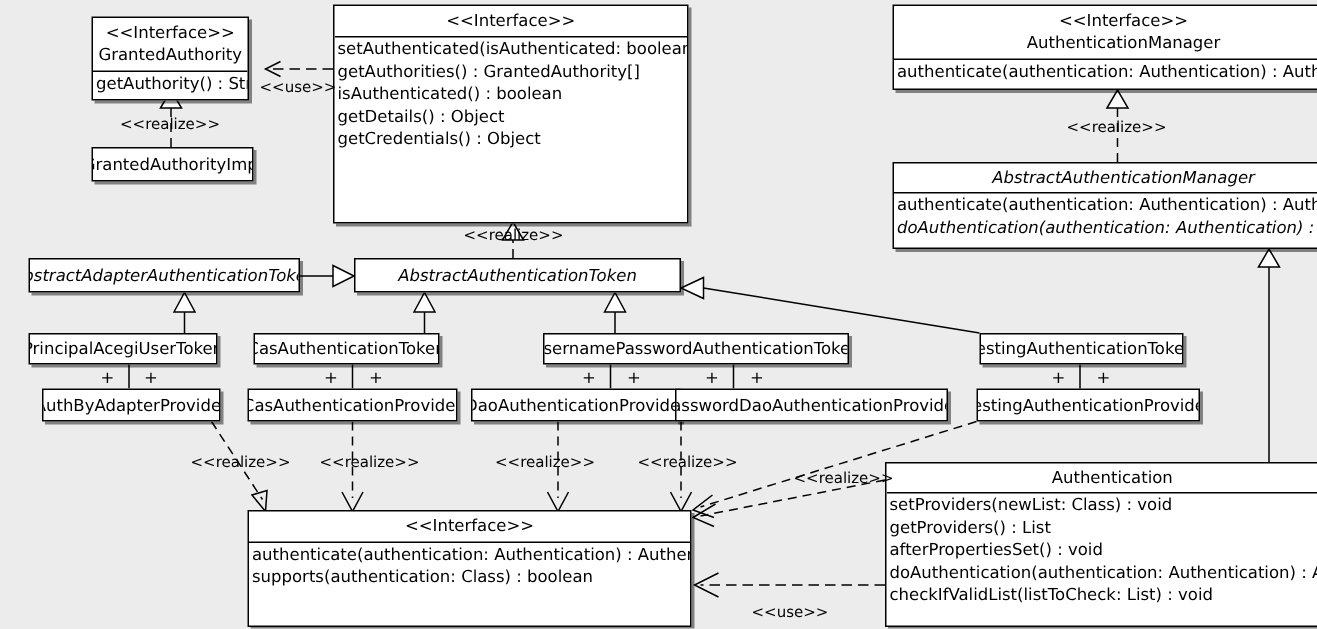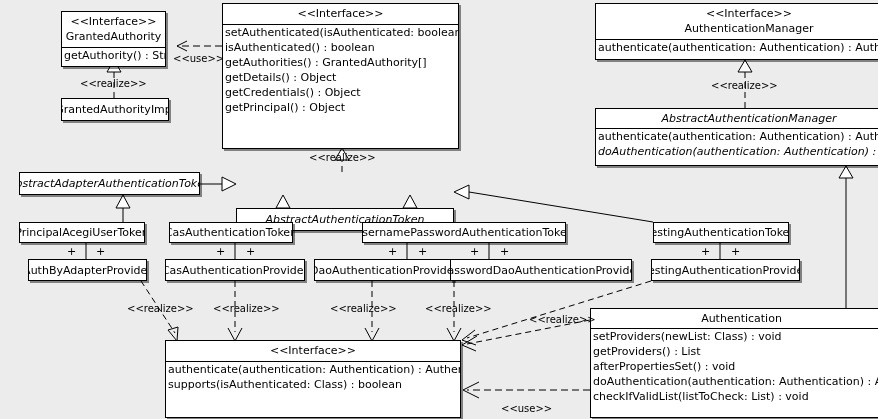--- a/index.html
+++ b/index.html
@@ -205,25 +205,24 @@
     <span class="cname">GrantedAuthorityImpl</span>
   </div>
 
   <div class="uml" style="left:205px;top:3px;width:237px;height:146px;">
     <div class="hdr">
       <span class="stereo">&lt;&lt;Interface&gt;&gt;</span>
     </div>
     <div class="divider"></div>
     <div class="members">
       <div class="member">setAuthenticated(isAuthenticated: boolean) : void</div>
+      <div class="member">getAuthorities() : GrantedAuthority[]</div>
       <div class="member">isAuthenticated() : boolean</div>
-      <div class="member">getAuthorities() : GrantedAuthority[]</div>
       <div class="member">getDetails() : Object</div>
       <div class="member">getCredentials() : Object</div>
-      <div class="member">getPrincipal() : Object</div>
     </div>
   </div>
 
   <div class="uml" style="left:578px;top:3px;width:308px;height:57px;">
     <div class="hdr">
       <span class="stereo">&lt;&lt;Interface&gt;&gt;</span>
       <span class="cname">AuthenticationManager</span>
     </div>
     <div class="divider"></div>
     <div class="members">
@@ -239,21 +238,21 @@
     <div class="members">
       <div class="member">authenticate(authentication: Authentication) : Authentication</div>
       <div class="member italic">doAuthentication(authentication: Authentication) : Authentication</div>
     </div>
   </div>
 
   <div class="uml simple abstract" style="left:2px;top:172px;width:181px;height:23px;">
     <span class="cname" style="font-style:italic;">AbstractAdapterAuthenticationToken</span>
   </div>
 
-  <div class="uml simple abstract" style="left:219px;top:172px;width:218px;height:23px;margin-top:36px;">
+  <div class="uml simple abstract" style="left:219px;top:172px;width:218px;height:23px;">
     <span class="cname" style="font-style:italic;">AbstractAuthenticationToken</span>
   </div>
 
   <div class="uml simple" style="left:2px;top:222px;width:126px;height:21px;">
     <span class="cname">PrincipalAcegiUserToken</span>
   </div>
 
   <div class="uml simple" style="left:152px;top:222px;width:124px;height:21px;">
     <span class="cname">CasAuthenticationToken</span>
   </div>
@@ -286,21 +285,21 @@
     <span class="cname">TestingAuthenticationProvider</span>
   </div>
 
   <div class="uml" style="left:148px;top:340px;width:296px;height:78px;">
     <div class="hdr">
       <span class="stereo">&lt;&lt;Interface&gt;&gt;</span>
     </div>
     <div class="divider"></div>
     <div class="members">
       <div class="member">authenticate(authentication: Authentication) : Authentication</div>
-      <div class="member">supports(isAuthenticated: Class) : boolean</div>
+      <div class="member">supports(authentication: Class) : boolean</div>
     </div>
   </div>
 
   <div class="uml" style="left:573px;top:308px;width:303px;height:110px;">
     <div class="hdr" style="padding-bottom:2px;">
       <span class="cname">Authentication</span>
     </div>
     <div class="divider"></div>
     <div class="members">
       <div class="member">setProviders(newList: Class) : void</div>

